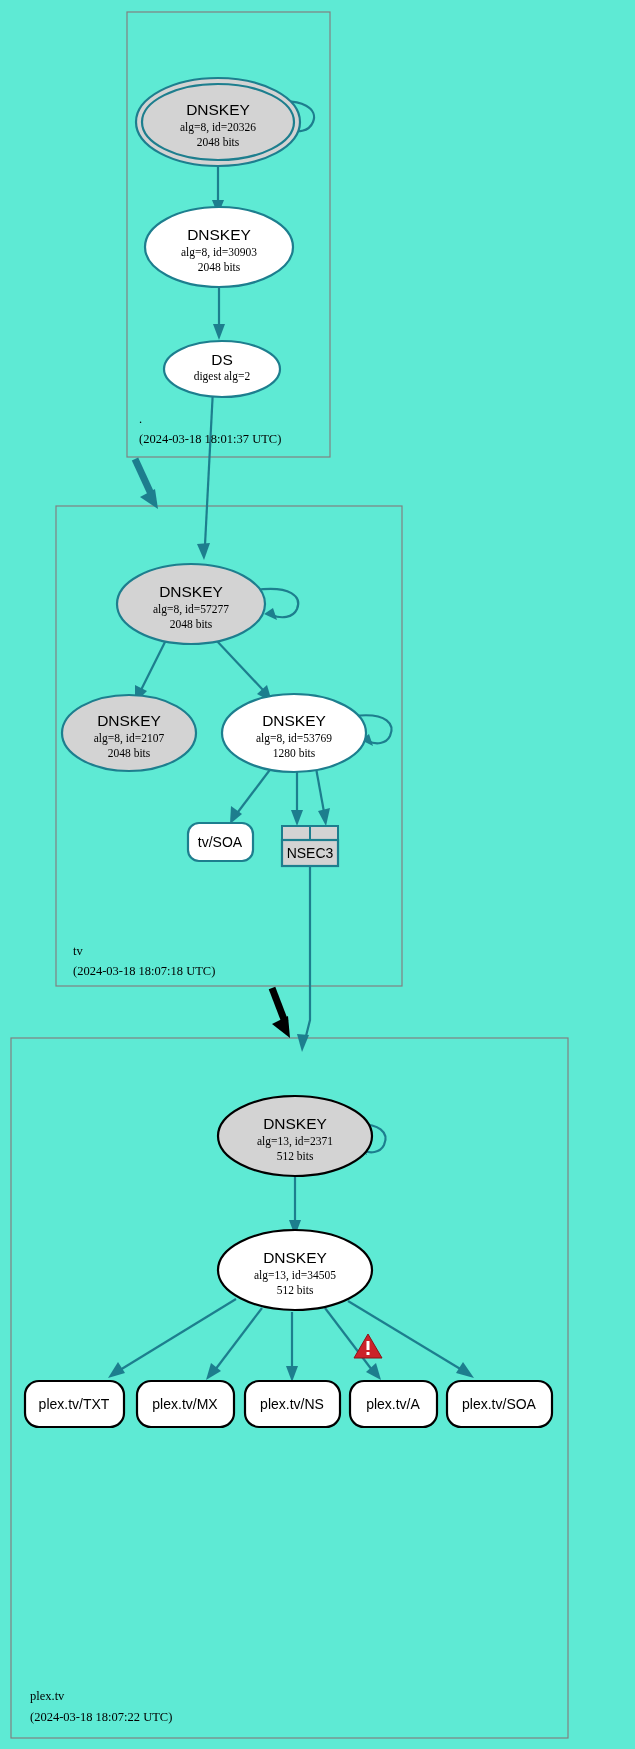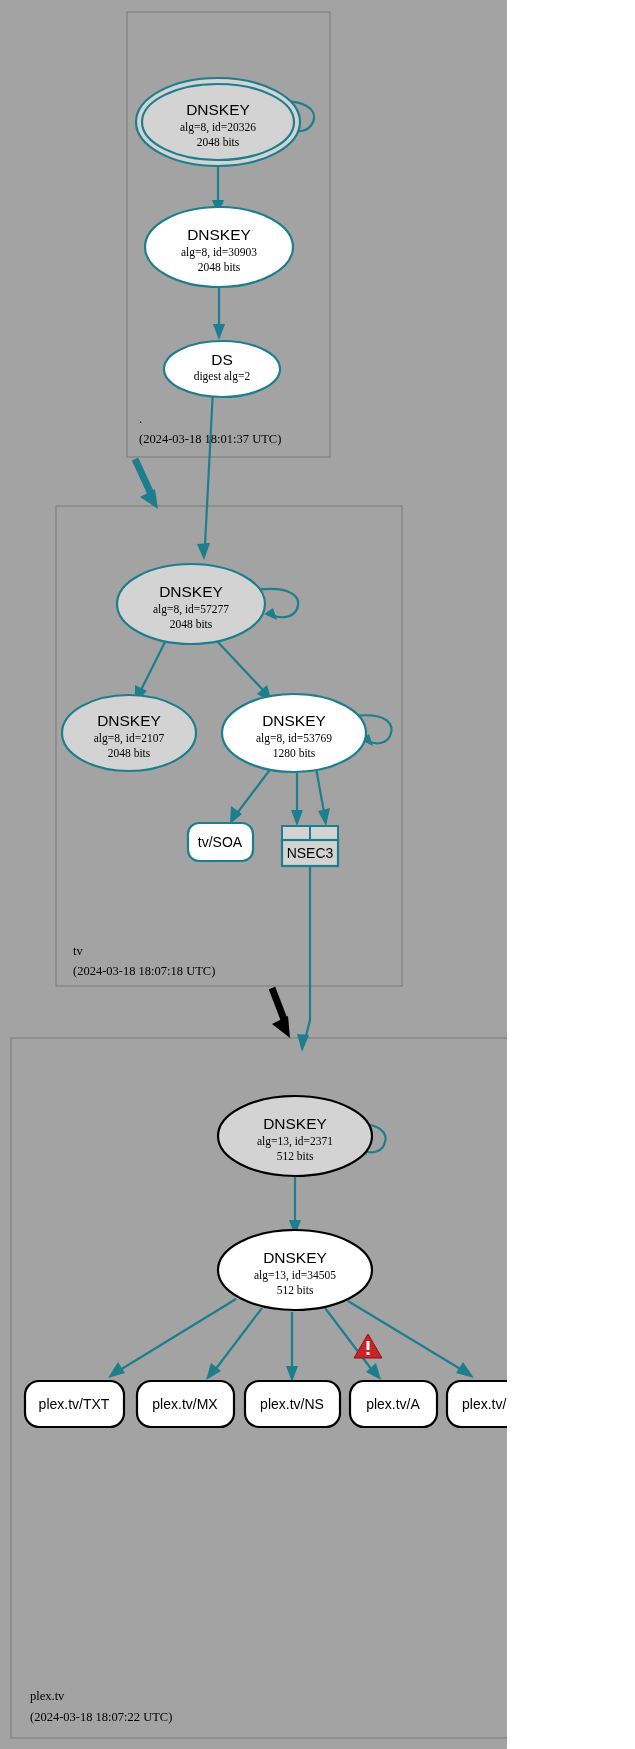--- a/index.html
+++ b/index.html
@@ -5,23 +5,23 @@
   html, body {
     margin: 0;
     padding: 0;
     background: #ffffff;
   }
   body {
     font-family: "Liberation Sans", sans-serif;
   }
   #canvas {
     position: relative;
-    width: 507px;
+    width: 635px;
     height: 1749px;
-    background: #a3a3a3;
+    background: #5eead4;
     overflow: hidden;
   }
   svg#graph {
     position: absolute;
     top: 0;
     left: 0;
     width: 635px;
     height: 1749px;
   }
   .zone-box {

